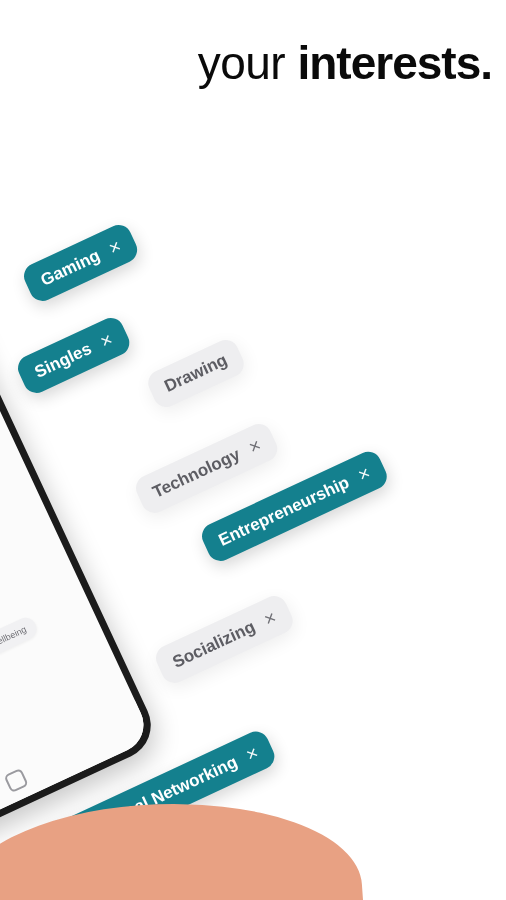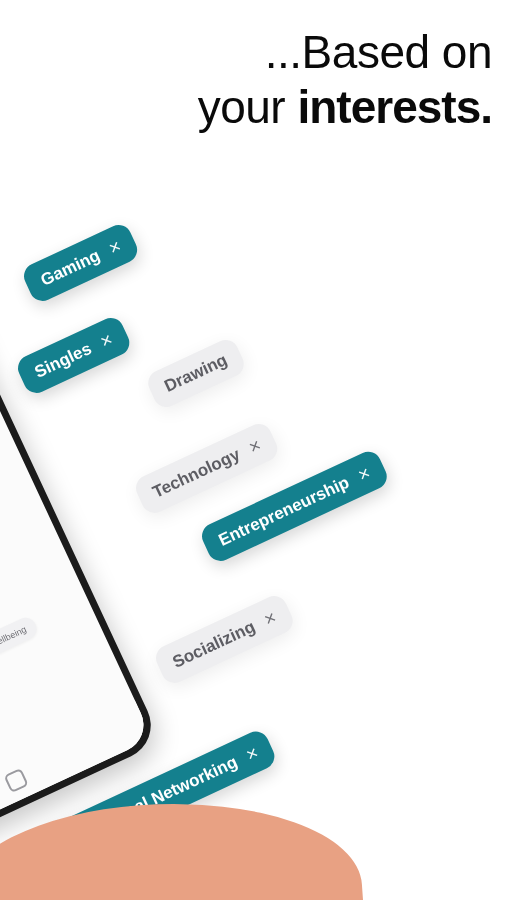--- a/index.html
+++ b/index.html
@@ -105,21 +105,20 @@
     border-radius:56% 66% 0 0 / 80% 96% 0 0;
     transform:rotate(-4deg);
   }
 </style>
 </head>
 <body>
 
 <div id="stage">
 
   <div class="headline">
-    <span class="ln ln1">...Based on</span>
     <span class="ln ln2"><span>your </span><span class="bold">interests.</span></span>
   </div>
 
   <div class="phone-wrap">
     <div class="phone-body">
       <div class="phone-screen">
 
         <div class="scr-chip" style="left:130px;top:352px;">Health &amp; Wellbeing</div>
 
         <div class="nav-bar">

